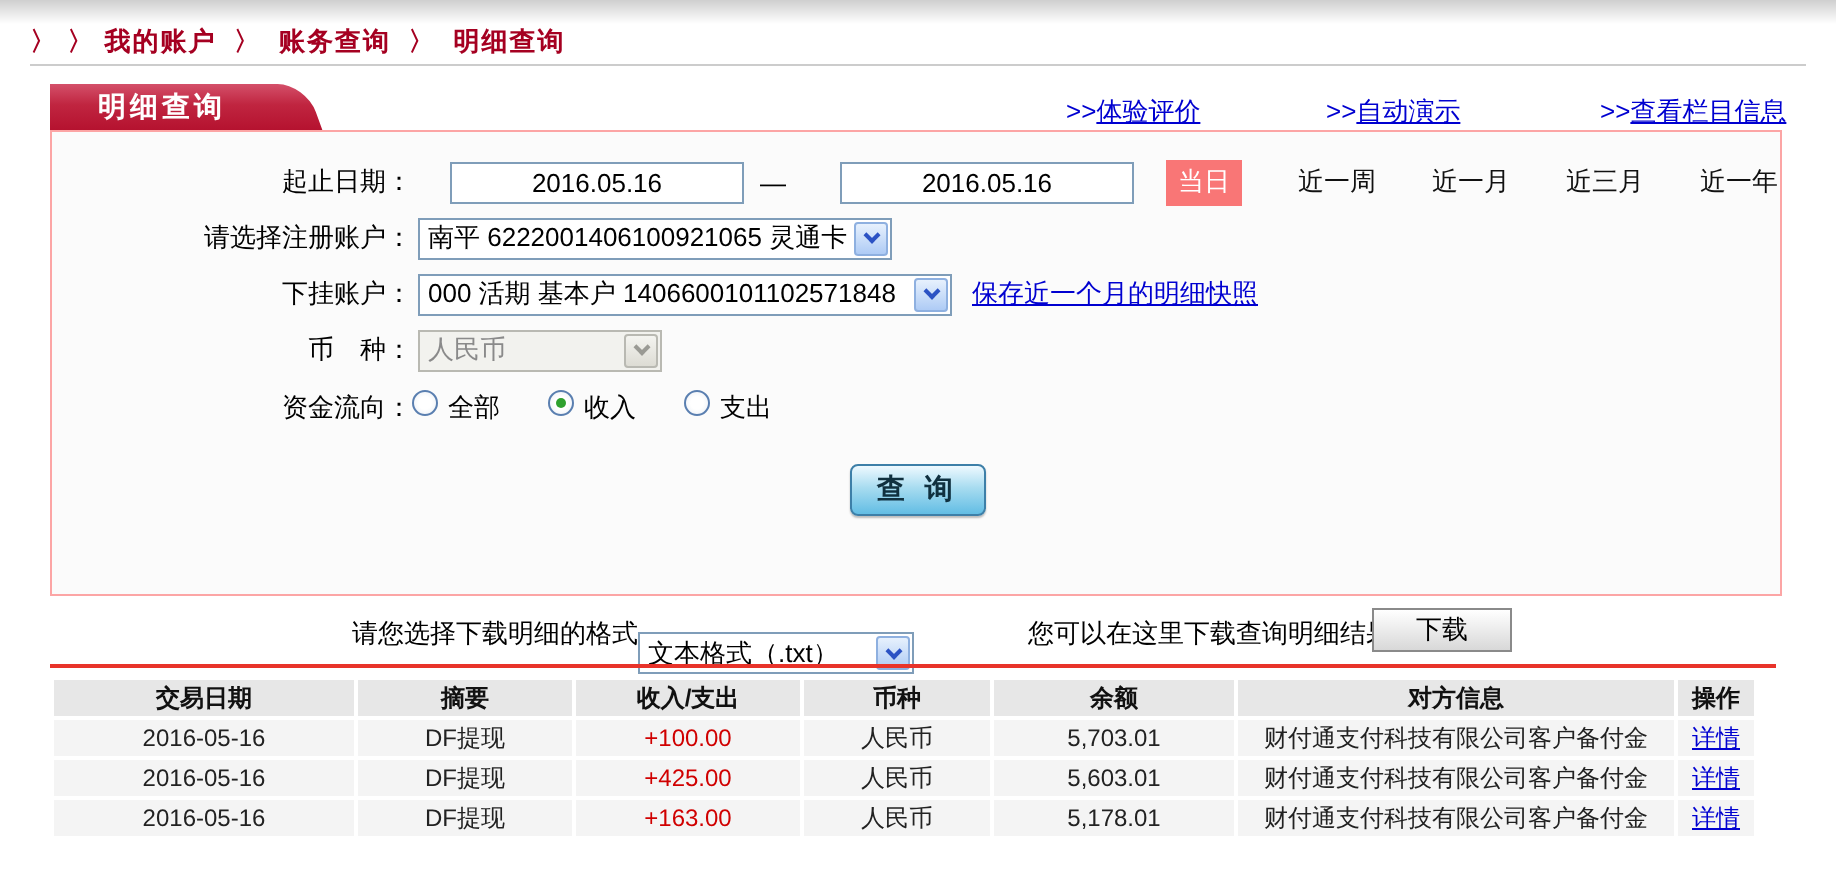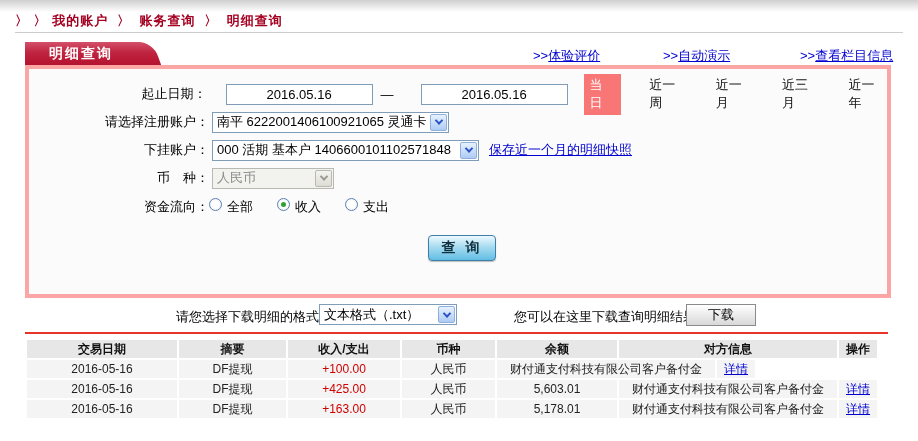--- a/index.html
+++ b/index.html
@@ -24,21 +24,21 @@
   .tab::after { content:''; position:absolute; top:0; right:-20px; width:28px; height:23px;
          background:linear-gradient(180deg,#d4506a 0%,#c02540 45%,#b5122f 100%);
          transform:skewX(20deg); border-radius:0 14px 0 0; }
   .toplinks { position:absolute; top:47px; left:0; width:918px; height:16px; font-size:13px; }
   .toplinks a { position:absolute; color:#0000d0; text-decoration:none; white-space:nowrap; }
   .toplinks a .lbl { text-decoration:underline; }
   .tl-0 { left:533px; } .tl-1 { left:663px; } .tl-2 { left:800px; }
 
   
   .panel { position:absolute; left:25px; top:65px; width:866px; height:233px;
-           background:#fbfbfb; border:4px solid #fca5a5; }
+           background:#fbfbfb; border:1px solid #fca5a5; }
   .frow { position:absolute; left:12px; display:flex; align-items:center; height:22px; font-size:13px; color:#000; }
   .flabel { width:168px; text-align:right; white-space:pre; }
   .r1 { top:14px; } .r2 { top:42px; } .r3 { top:70px; } .r4 { top:98px; } .r5 { top:127px; }
 
   .txtinput { width:147px; height:21px; border:1px solid #7f9db9; background:#fff;
               font-family:inherit; font-size:13px; text-align:center; color:#000; margin-left:19px; }
   .dash { margin:0 8px; }
   .badge { margin-left:16px; background:#f97676; color:#fff; padding:2px 6px 3px; font-size:13px; cursor:pointer; }
   .qrange { margin-left:28px; color:#111; cursor:pointer; }
 
@@ -65,21 +65,21 @@
 
   .querybtn { position:absolute; left:399px; top:166px; width:68px; height:26px;
               border:1px solid #3d7fa8; border-radius:4px; font-family:inherit;
               background:linear-gradient(180deg,#eef9ff 0%,#a8dcf0 45%,#62bde4 100%);
               font-size:14px; font-weight:bold; color:#10303f; letter-spacing:3px; cursor:pointer;
               box-shadow:0 1px 1px rgba(0,0,0,.25); }
 
   
   .dlrow { position:absolute; left:0; top:303px; width:918px; height:24px; font-size:13px; }
   .dlrow .dl-label { position:absolute; left:176px; top:5px; }
-  .dlrow .fmt { position:absolute; left:316px; top:1px; }
+  .dlrow .fmt { position:absolute; left:316px; top:13px; }
   .dlrow .dl-hint { position:absolute; left:514px; top:5px; }
   .dlbtn { position:absolute; left:686px; top:1px; width:70px; height:22px;
            border:1px solid #8a8a8a; background:linear-gradient(180deg,#ffffff,#d8d8d8);
            font-family:inherit; font-size:13px; color:#000; cursor:pointer; }
 
   .redline { position:absolute; left:25px; top:332px; width:863px; height:2px; background:#e8332a; }
 
   
   .tbl { position:absolute; left:27px; top:340px; width:855px; font-size:12px; color:#222; }
   .trow { display:flex; margin-bottom:2px; }
@@ -206,20 +206,21 @@
       <div class="tcell c5">余额</div>
       <div class="tcell c6">对方信息</div>
       <div class="tcell c7">操作</div>
     </div>
 
     <div class="trow tdata">
       <div class="tcell c1">2016-05-16</div>
       <div class="tcell c2">DF提现</div>
       <div class="tcell c3 amt">+100.00</div>
       <div class="tcell c4">人民币</div>
+      <div class="tcell c5">5,703.01</div>
       <div class="tcell c6">财付通支付科技有限公司客户备付金</div>
       <div class="tcell c7"><a href="#" class="detail-link">详情</a></div>
     </div>
 
     <div class="trow tdata">
       <div class="tcell c1">2016-05-16</div>
       <div class="tcell c2">DF提现</div>
       <div class="tcell c3 amt">+425.00</div>
       <div class="tcell c4">人民币</div>
       <div class="tcell c5">5,603.01</div>

